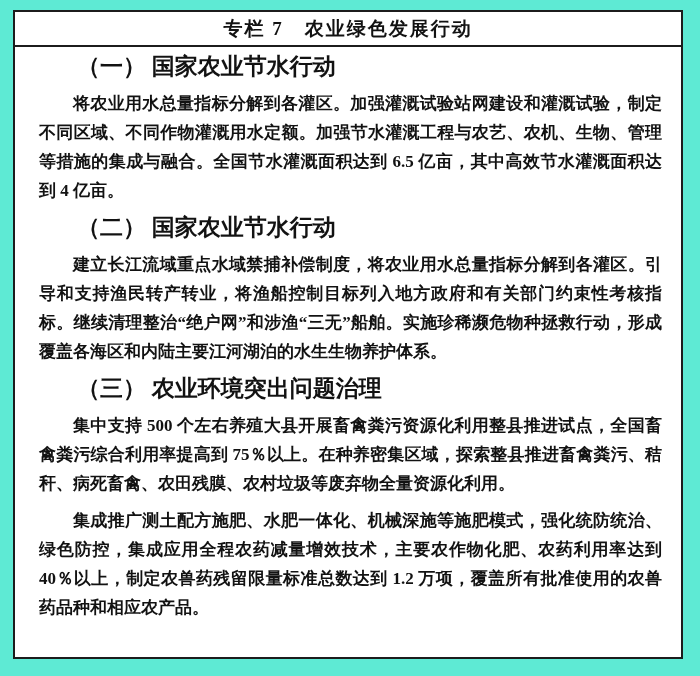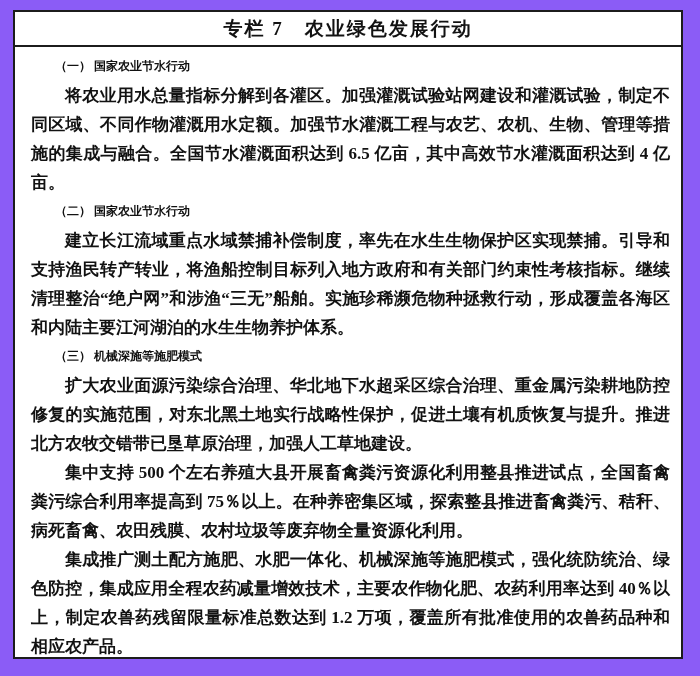--- a/index.html
+++ b/index.html
@@ -8,21 +8,21 @@
     background: #ffffff;
     width: 700px;
     height: 676px;
     font-family: "Liberation Serif", "DejaVu Serif", serif;
     color: #121212;
   }
   .page {
     position: relative;
     width: 700px;
     height: 676px;
-    background: #8b5cf6;
+    background: #5eead4;
     overflow: hidden;
   }
   .box {
     position: absolute;
     left: 13px;
     top: 10px;
     width: 670px;
     height: 649px;
     border: 2px solid #1c1c1c;
     background: #ffffff;
@@ -38,53 +38,52 @@
     letter-spacing: 2px;
   }
   .box-body {
     padding: 5px 11px 6px 16px;
     font-size: 17px;
     line-height: 29px;
     font-weight: bold;
   }
   .sec-heading {
     margin: 0;
-    font-size: 12px;
+    font-size: 23px;
     font-weight: bold;
     text-indent: 2em;
     line-height: 29px;
   }
   .sec-para {
-    margin: 0;
+    margin: 8px;
     text-indent: 2em;
     text-align: justify;
     line-height: 29px;
   }
 </style>
 </head>
 <body>
 
 <div class="page">
   <div class="box">
     <div class="box-title">专栏 7　农业绿色发展行动</div>
     <div class="box-body">
 
       <section>
         <h3 class="sec-heading">（一） 国家农业节水行动</h3>
         <p class="sec-para">将农业用水总量指标分解到各灌区。加强灌溉试验站网建设和灌溉试验，制定不同区域、不同作物灌溉用水定额。加强节水灌溉工程与农艺、农机、生物、管理等措施的集成与融合。全国节水灌溉面积达到 6.5 亿亩，其中高效节水灌溉面积达到 4 亿亩。</p>
       </section>
 
       <section>
         <h3 class="sec-heading">（二） 国家农业节水行动</h3>
-        <p class="sec-para">建立长江流域重点水域禁捕补偿制度，率先在水生生物保护区实现禁捕。引导和支持渔民转产转业，将渔船控制目标列入地方政府和有关部门约束性考核指标。继续清理整治“绝户网”和涉渔“三无”船舶。实施珍稀濒危物种拯救行动，形成覆盖各海区和内陆主要江河湖泊的水生生物养护体系。</p>
+        <p class="sec-para">建立长江流域重点水域禁捕补偿制度，将农业用水总量指标分解到各灌区。引导和支持渔民转产转业，将渔船控制目标列入地方政府和有关部门约束性考核指标。继续清理整治“绝户网”和涉渔“三无”船舶。实施珍稀濒危物种拯救行动，形成覆盖各海区和内陆主要江河湖泊的水生生物养护体系。</p>
       </section>
 
       <section>
-        <h3 class="sec-heading">（三） 机械深施等施肥模式</h3>
-        <p class="sec-para">扩大农业面源污染综合治理、华北地下水超采区综合治理、重金属污染耕地防控修复的实施范围，对东北黑土地实行战略性保护，促进土壤有机质恢复与提升。推进北方农牧交错带已垦草原治理，加强人工草地建设。</p>
+        <h3 class="sec-heading">（三） 农业环境突出问题治理</h3>
       </section>
 
       <section>
         <p class="sec-para">集中支持 500 个左右养殖大县开展畜禽粪污资源化利用整县推进试点，全国畜禽粪污综合利用率提高到 75％以上。在种养密集区域，探索整县推进畜禽粪污、秸秆、病死畜禽、农田残膜、农村垃圾等废弃物全量资源化利用。</p>
       </section>
 
       <section>
         <p class="sec-para">集成推广测土配方施肥、水肥一体化、机械深施等施肥模式，强化统防统治、绿色防控，集成应用全程农药减量增效技术，主要农作物化肥、农药利用率达到 40％以上，制定农兽药残留限量标准总数达到 1.2 万项，覆盖所有批准使用的农兽药品种和相应农产品。</p>
       </section>
 

